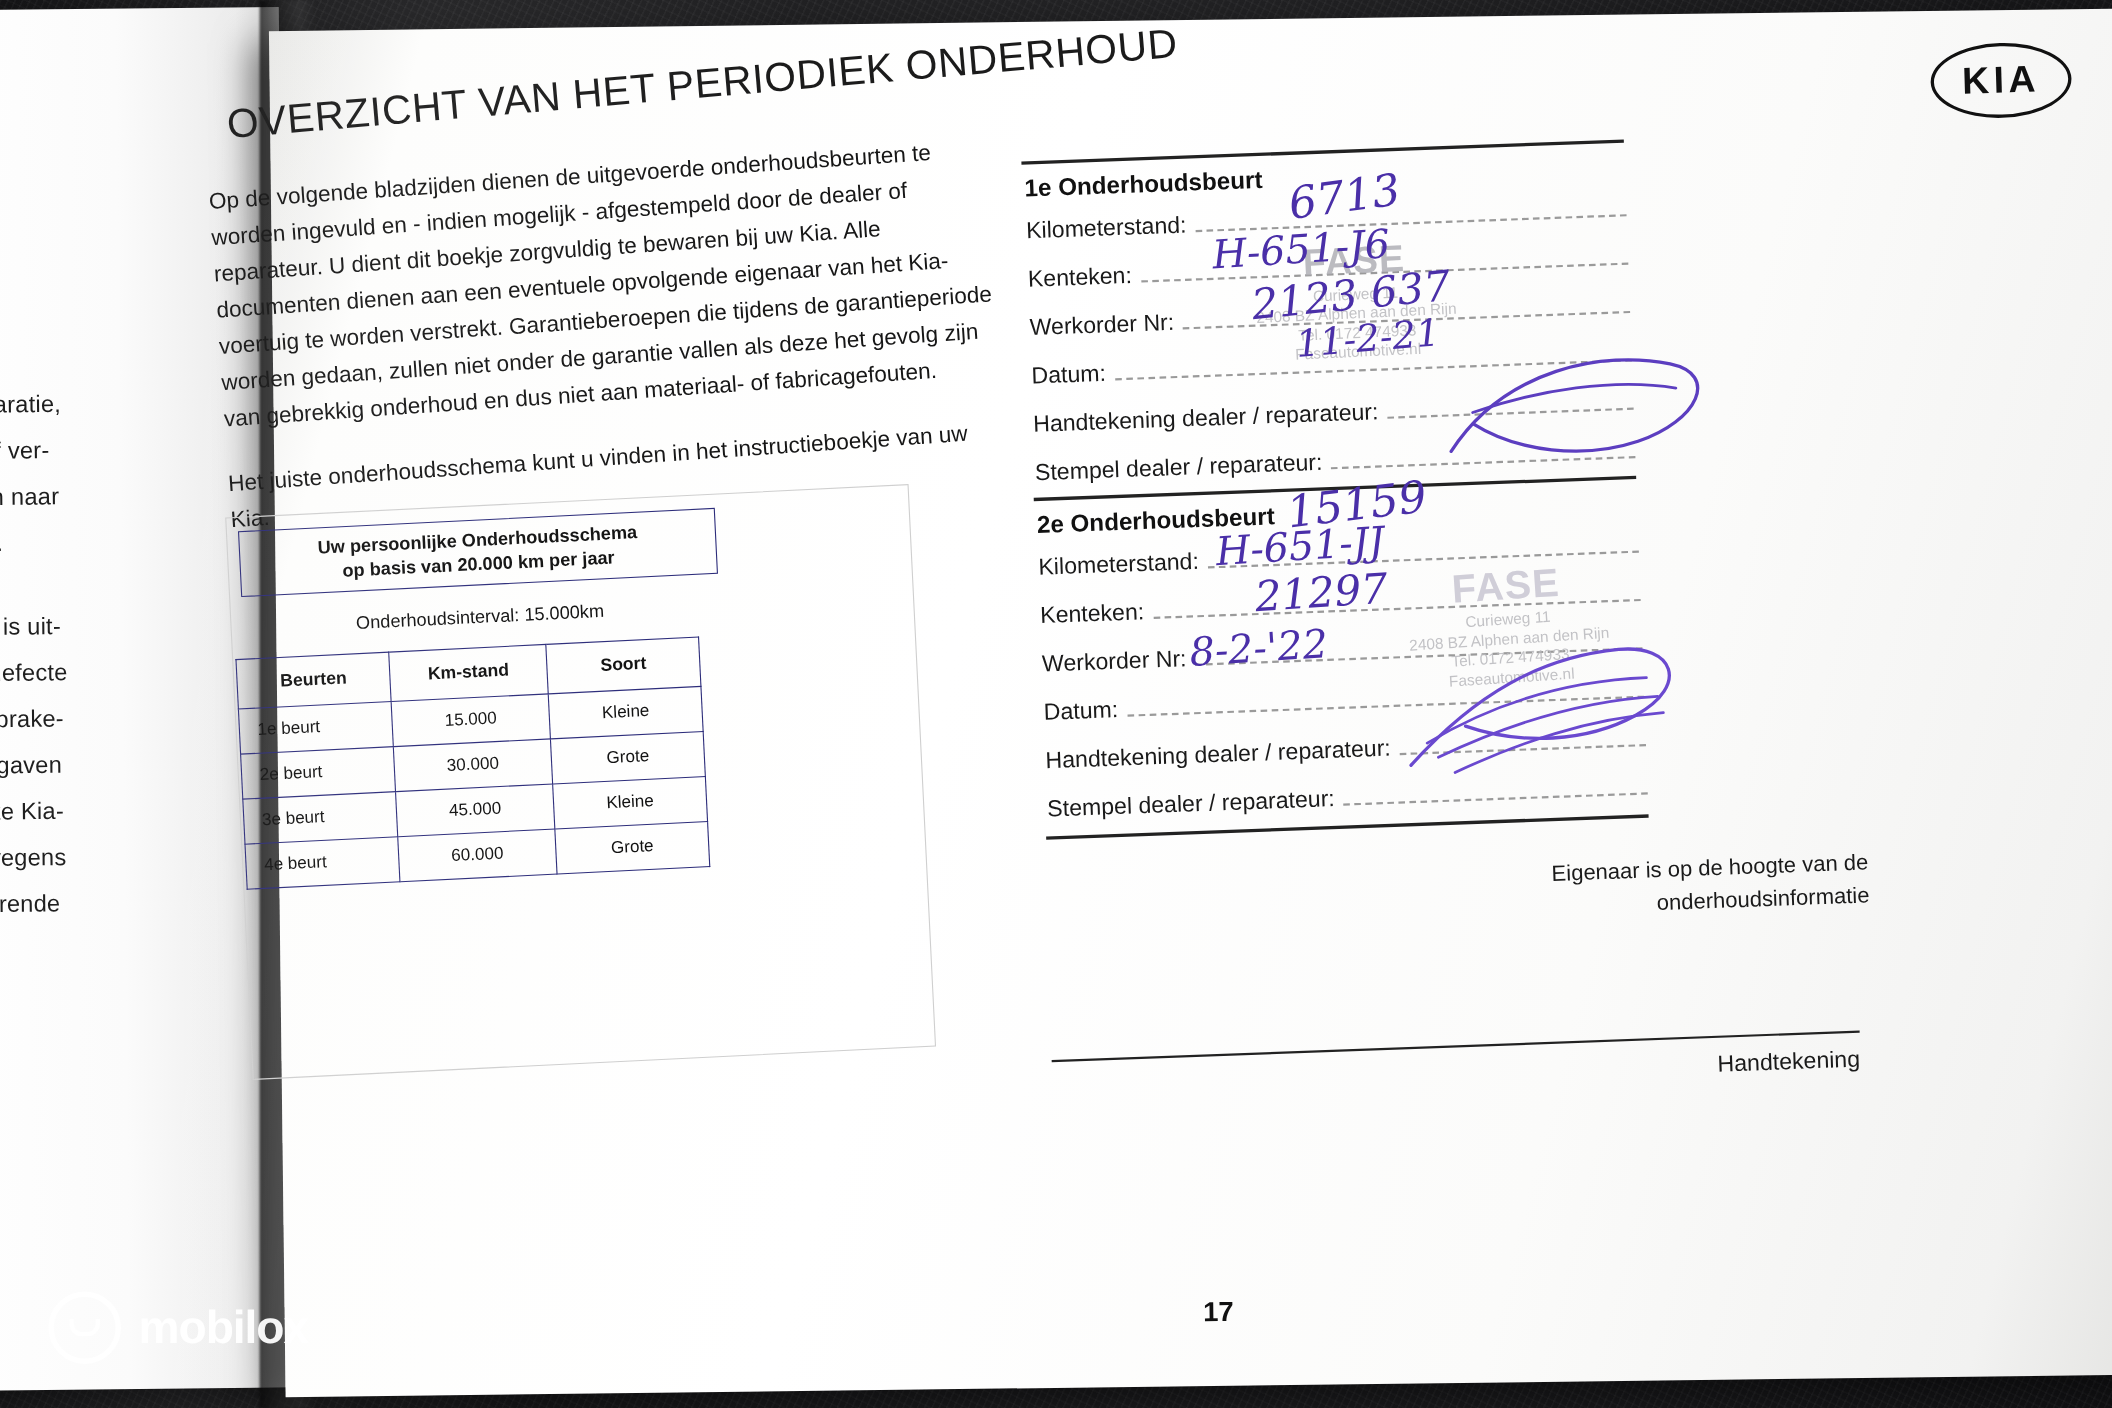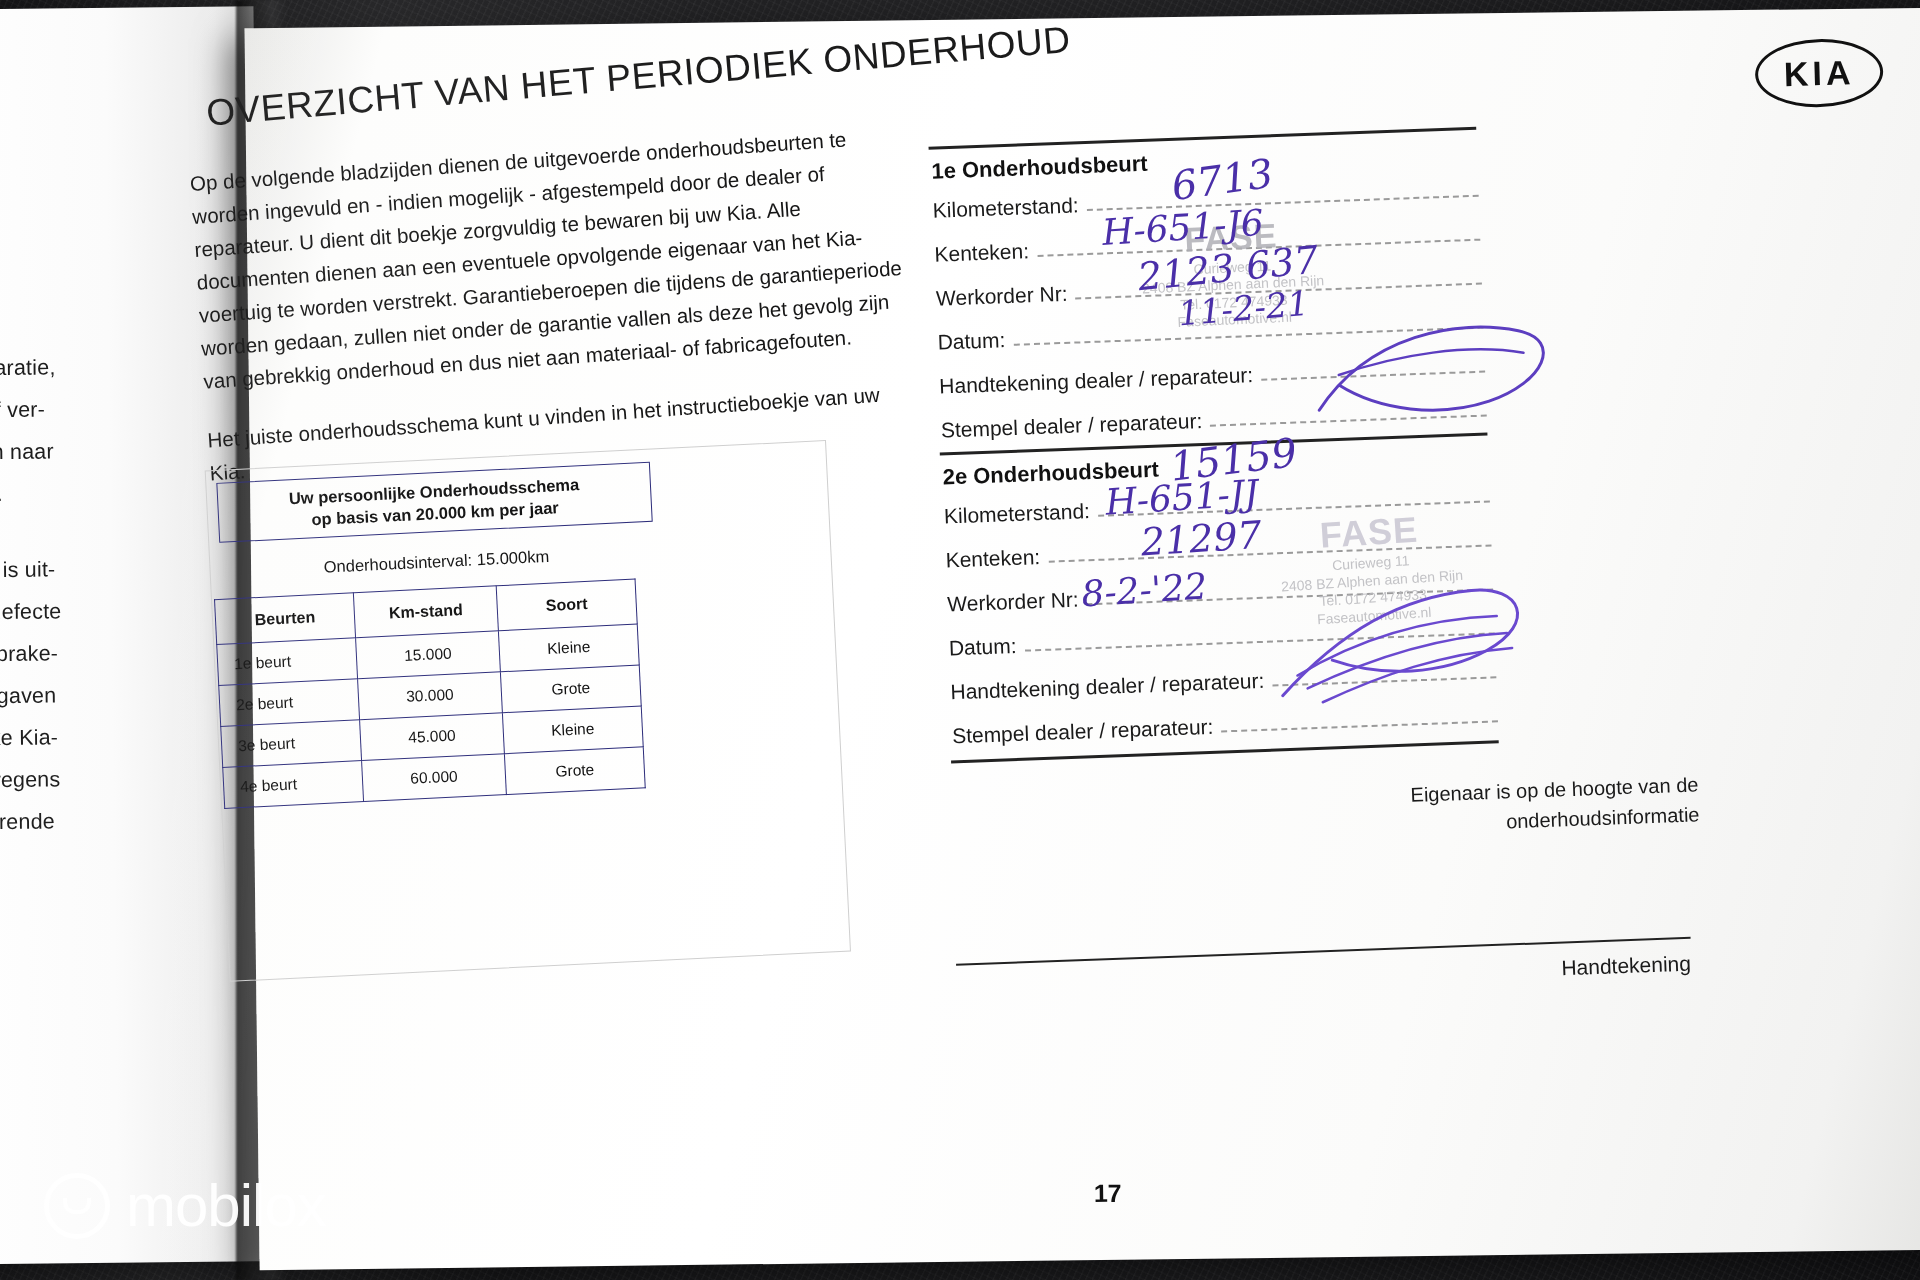--- a/index.html
+++ b/index.html
@@ -187,21 +187,21 @@
     width:56px;height:56px;border-radius:50%;
     border:5px solid rgba(255,255,255,.92);
     display:flex;align-items:center;justify-content:center;
   }
   .wm-ring i{
     display:block;width:20px;height:12px;
     border:4px solid rgba(255,255,255,.92);border-top:none;
     border-radius:0 0 12px 12px;
   }
   .wm-text{
-    font-size:60px;font-weight:normal;color:rgba(255,255,255,.95);
+    font-size:42px;font-weight:bold;color:rgba(255,255,255,.95);
     letter-spacing:-1px;
   }
 </style>
 </head>
 <body>
 
 <div class="bg"></div>
 
 <div class="book">
 

